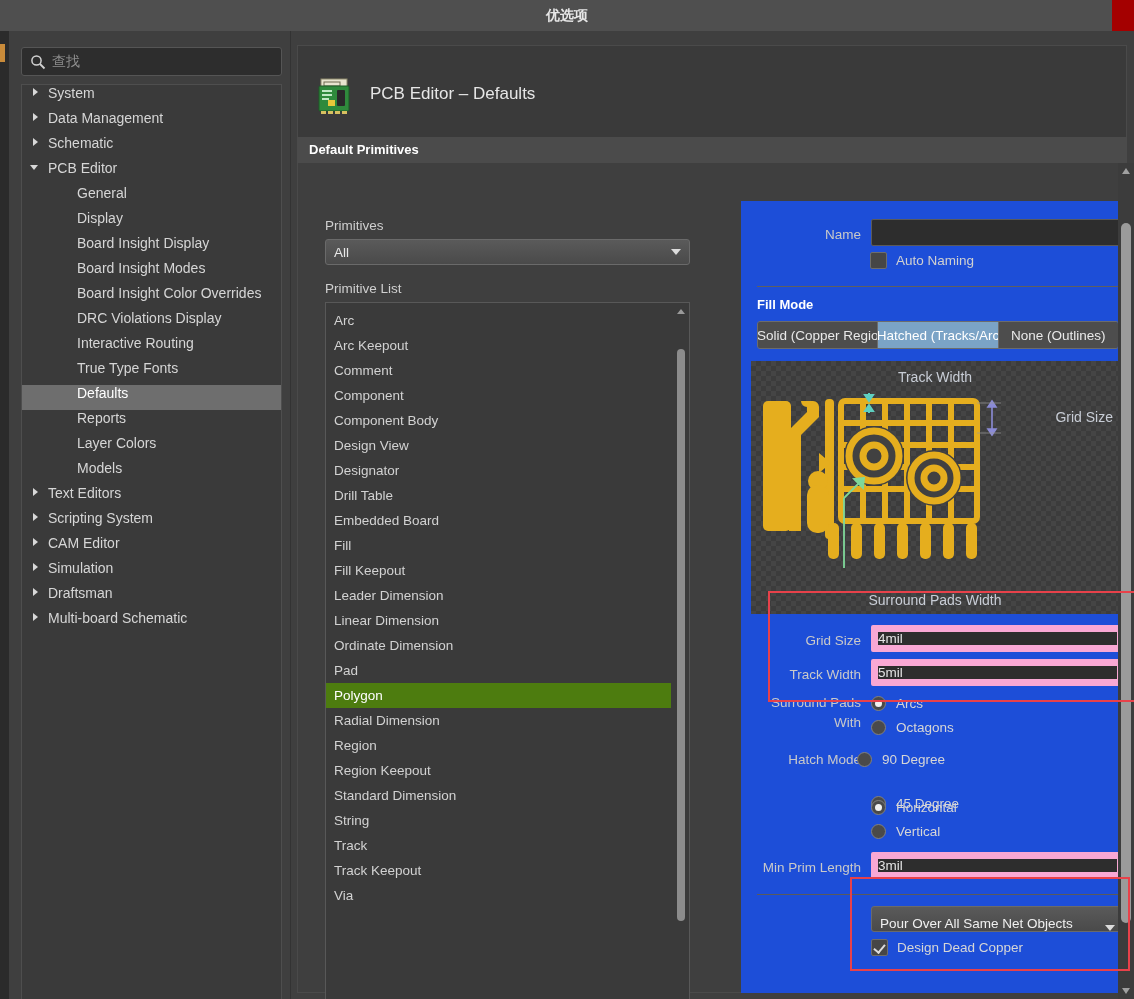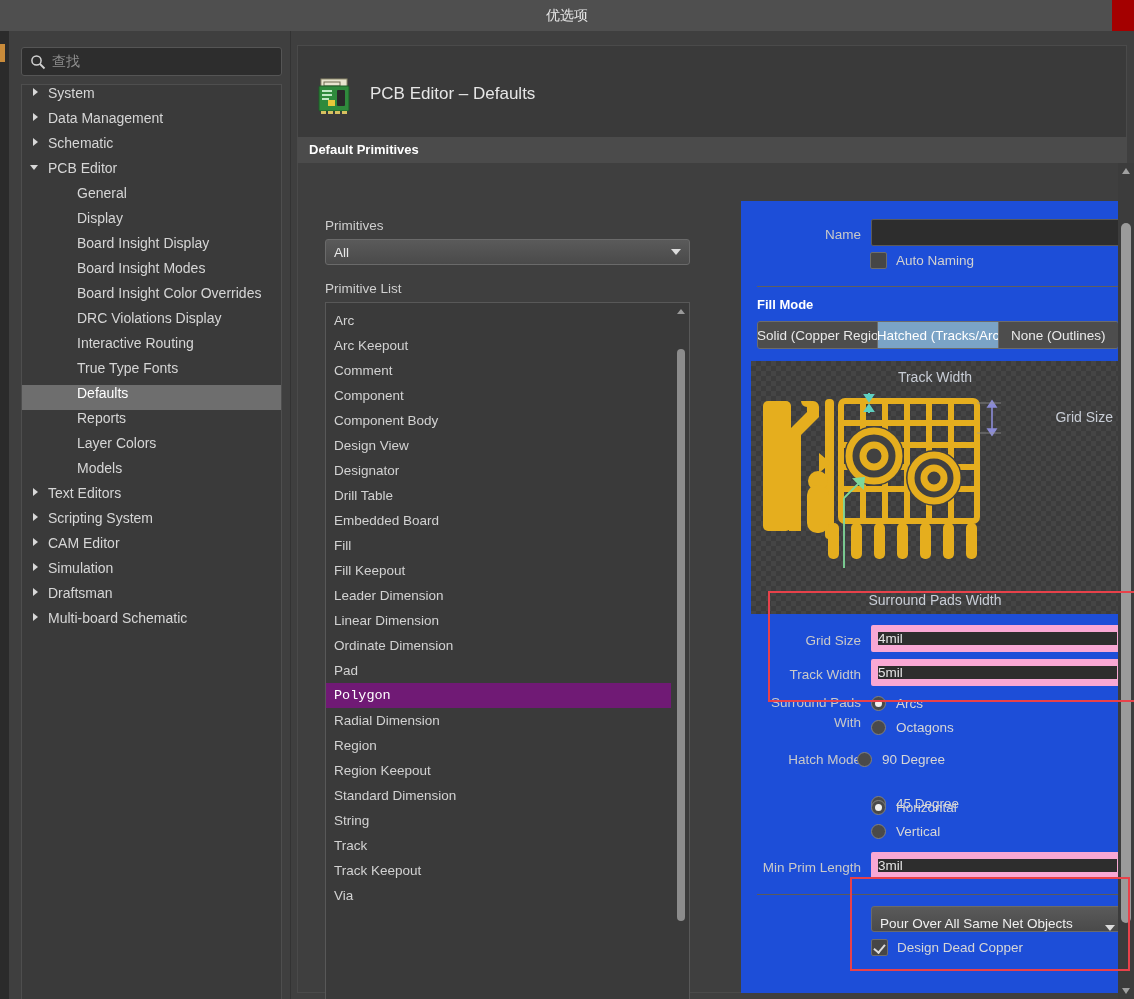--- a/index.html
+++ b/index.html
@@ -19,21 +19,21 @@
   }
   #titlebar {
     position: absolute; left: 0; top: 0; width: 1134px; height: 31px;
     background: #4f4f4f;
     color: #e8e8e8;
     font-size: 14px;
   }
   #title-text {
     position: absolute; left: 0; top: 0; width: 1134px; height: 31px;
     line-height: 31px; text-align: center;
-    color: #e6e6e6; font-size: 14px;
+    color: #e6e6e6; font-size: 14px; font-weight: bold;
   }
   #close-btn {
     position: absolute; right: 0; top: 0; width: 22px; height: 32px;
     background: #a40000;
   }
   #left-sliver {
     position: absolute; left: 0; top: 44px; width: 5px; height: 18px;
     background: #c98b3a;
   }
   #left-rail {
@@ -127,21 +127,21 @@
   #primlist {
     position: absolute; left: 27px; top: 139px; width: 365px; height: 754px;
     background: #3a3a3a; border: 1px solid #585858;
     overflow: hidden;
   }
   #primlist-inner { position: absolute; left: 0; top: 5px; width: 345px; }
   .prim-item {
     height: 25px; line-height: 25px; padding-left: 8px;
     color: #d2d2d2; font-size: 13.5px; white-space: nowrap;
   }
-  .prim-item.selected { background: #701a75; color: #ffffff; font-family: Liberation Mono, monospace; }
+  .prim-item.selected { background: #4d7c0f; color: #ffffff; }
   #prim-scrollbar {
     position: absolute; right: 1px; top: 1px; width: 14px; bottom: 1px;
     background: #3a3a3a;
   }
   .sb-arrow-up, .sb-arrow-dn {
     position: absolute; left: 0; width: 14px; height: 14px;
   }
   .sb-arrow-up { top: 0; }
   .sb-arrow-up::before {
     content: ""; position: absolute; left: 3px; top: 5px;

